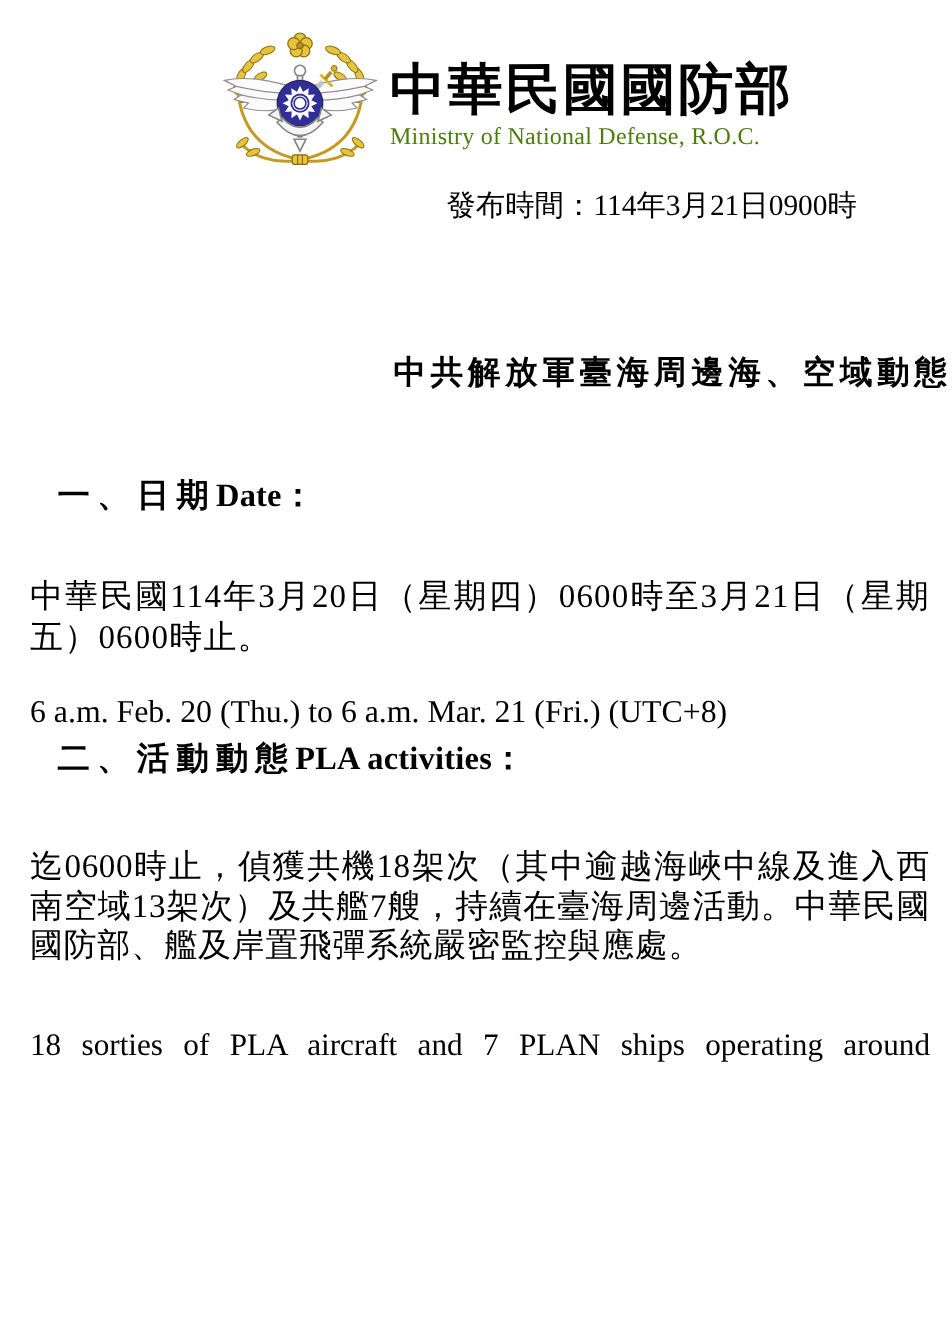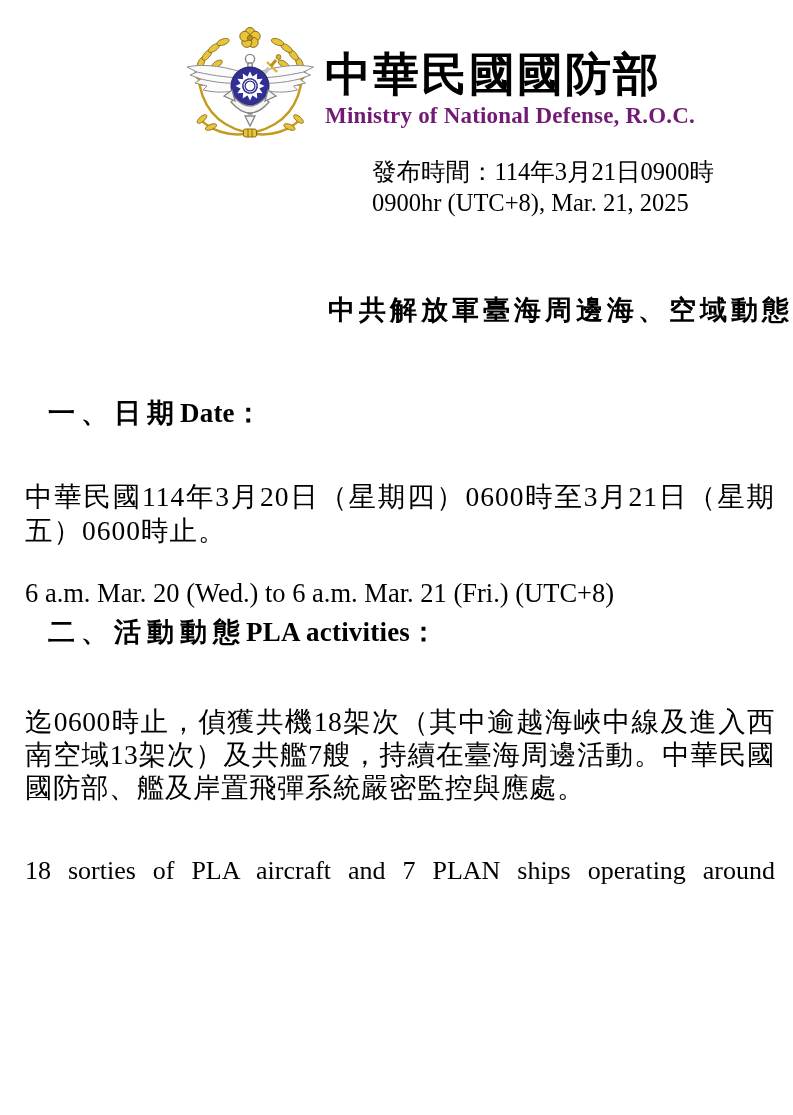--- a/index.html
+++ b/index.html
@@ -14,21 +14,21 @@
   }
   
   .masthead{position:absolute;left:183px;top:26px;display:flex;}
   .emblem{width:135px;height:122px;flex:none;}
   .agency{margin-left:7px;padding-top:24px;}
   .agency-zh{
     font-size:46px;line-height:1.08;font-weight:600;
     letter-spacing:2px;white-space:nowrap;
   }
   .agency-en{
-    font-size:23px;font-weight:700;color:#701a75;
+    font-size:20px;font-weight:400;color:#4d7c0f;
     margin-top:3px;letter-spacing:0.2px;white-space:nowrap;
   }
   
   .release{position:absolute;left:372px;top:156px;font-size:24.5px;line-height:31px;}
   .release div{white-space:nowrap;}
   
   .doc-title{position:absolute;left:0;top:294px;width:100%;text-align:right;font-weight:700;line-height:33px;}
   .t-zh{font-size:27px;letter-spacing:4px;}
   .t-en{font-size:27.5px;}
   
@@ -150,32 +150,31 @@
       </svg>
     </div>
     <div class="agency">
       <div class="agency-zh">中華民國國防部</div>
       <div class="agency-en">Ministry of National Defense, R.O.C.</div>
     </div>
   </header>
 
   <div class="release">
     <div>發布時間：114年3月21日0900時</div>
-    <div>0900hr (UTC+8), Mar. 21, 2025</div>
   </div>
 
   <div class="doc-title">
     <div class="t-zh">中共解放軍臺海周邊海、空域動態</div>
   </div>
 
   <div class="sec-h h1">
     <span class="h-zh">一、日期</span><span class="h-en">Date：</span>
   </div>
   <p class="para p-date-zh" lang="zh-Hant">中華民國114年3月20日（星期四）0600時至3月21日（星期五）0600時止。</p>
-  <p class="para p-date-en" lang="en">6 a.m. Mar. 20 (Wed.) to 6 a.m. Mar. 21 (Fri.) (UTC+8)</p>
+  <p class="para p-date-en" lang="en">6 a.m. Feb. 20 (Thu.) to 6 a.m. Mar. 21 (Fri.) (UTC+8)</p>
 
   <div class="sec-h h2">
     <span class="h-zh">二、活動動態</span><span class="h-en">PLA activities：</span>
   </div>
   <p class="para p-act-zh" lang="zh-Hant">迄0600時止，偵獲共機18架次（其中逾越海峽中線及進入西南空域13架次）及共艦7艘，持續在臺海周邊活動。中華民國國防部、艦及岸置飛彈系統嚴密監控與應處。</p>
   <p class="para p-act-en" lang="en">18 sorties of PLA aircraft and 7 PLAN ships operating around Taiwan were detected as of 6 a.m. (UTC+8) today. 13 out of 18 sorties crossed the median line of the Taiwan Strait and entered Taiwan’s southwestern ADIZ. ROC Armed Forces have monitored the situation and employed CAP aircraft, Navy ships, and coastal missile systems in response to detected activities.</p>
 
 </div>
 
 </body></html>

